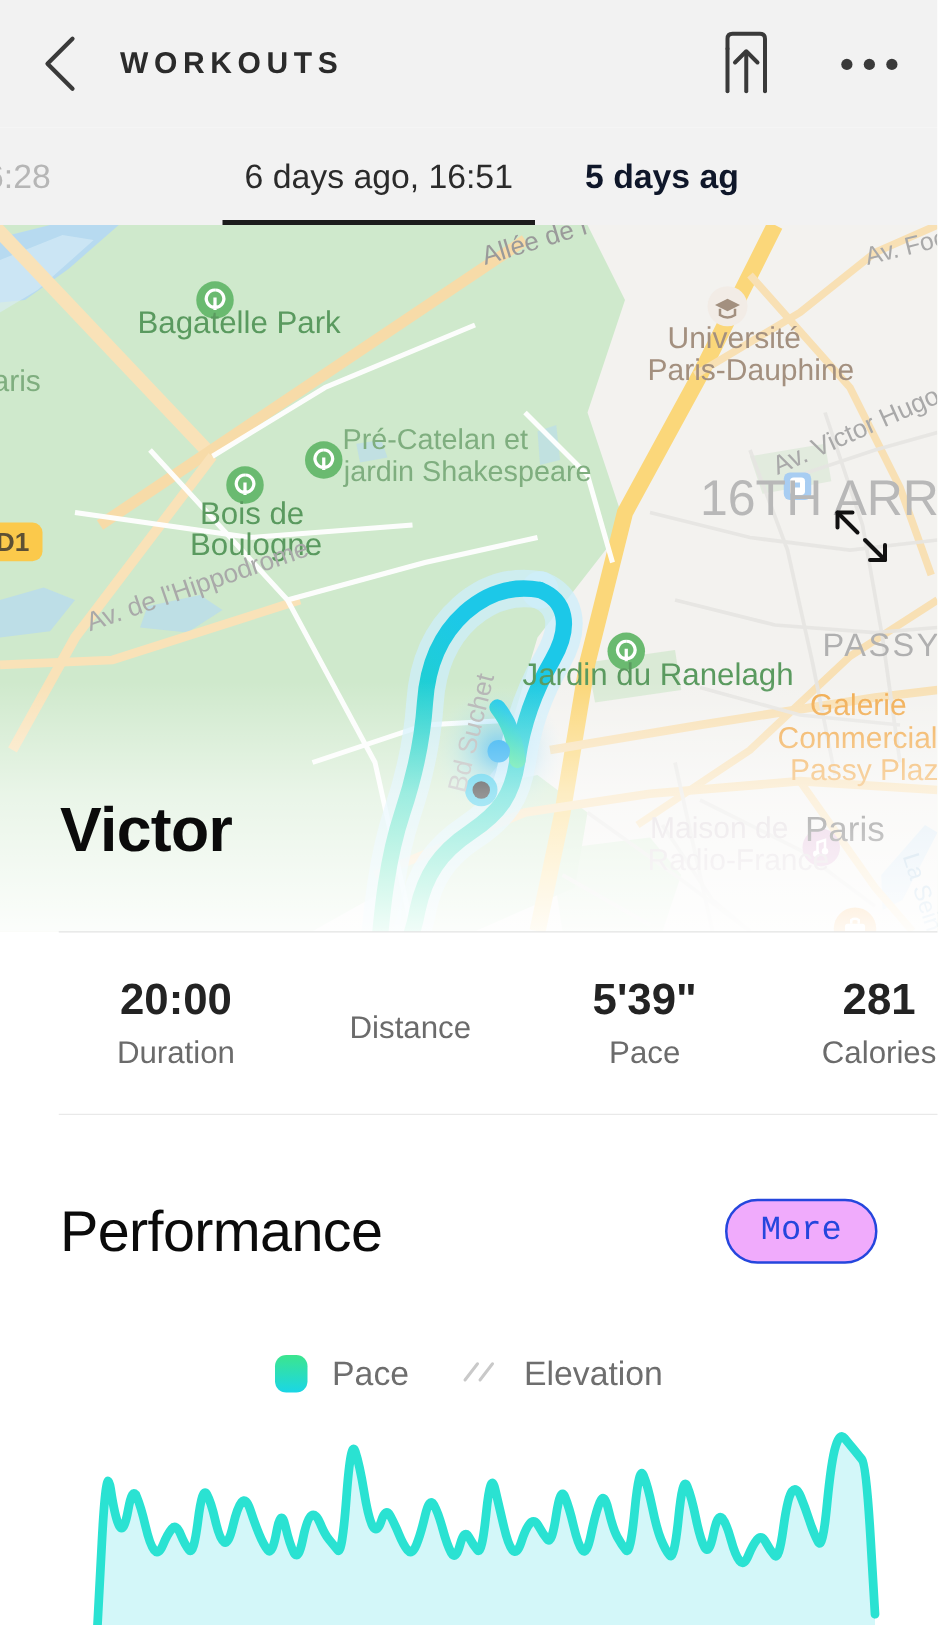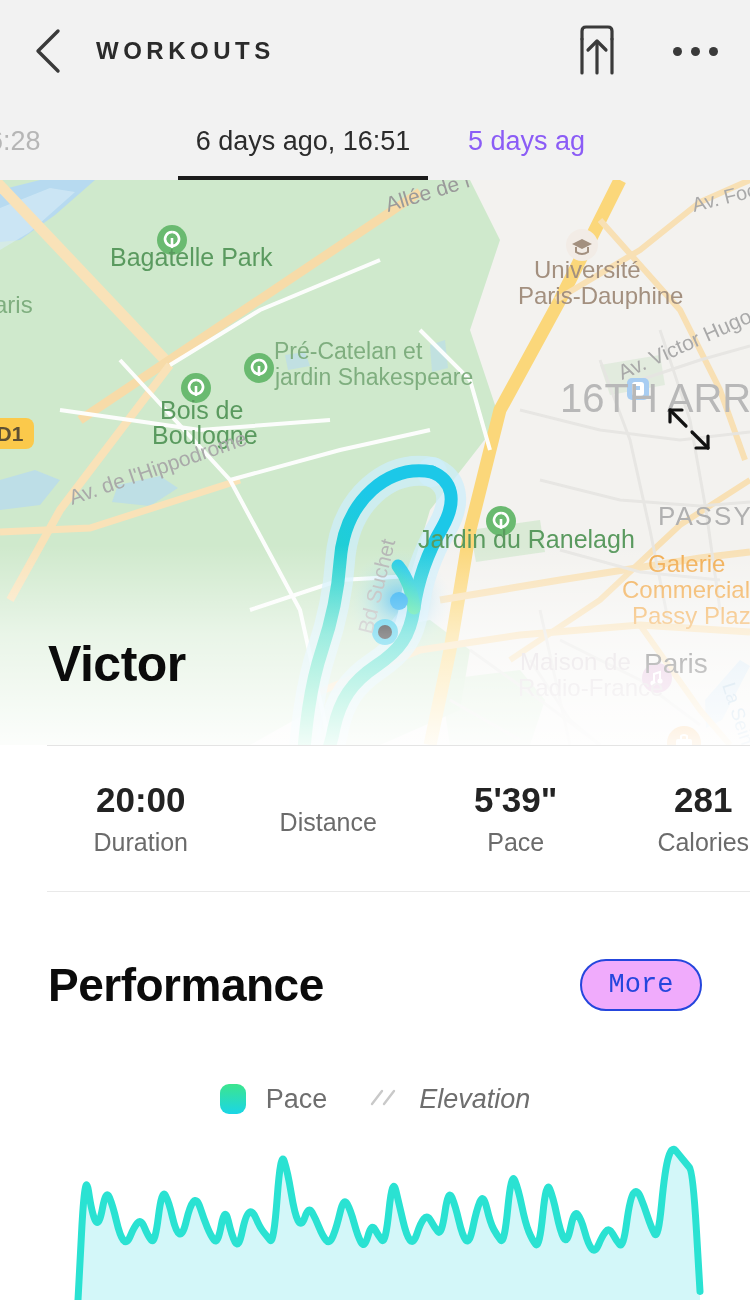--- a/index.html
+++ b/index.html
@@ -41,21 +41,21 @@
     position:absolute; left:0; top:102px; width:750px; height:78px;
     background:#f2f2f2;
     display:flex; align-items:flex-start; overflow:hidden;
   }
   .tab{
     height:78px; display:flex; align-items:center; justify-content:center;
     font-size:27px; white-space:nowrap; cursor:pointer; position:relative;
   }
   .tab.prev{ width:250px; color:#b6b6b6; justify-content:flex-start; margin-left:-72px; }
   .tab.active{ width:250px; color:#2b2b2b; }
-  .tab.next{ width:250px; color:#8b5cf6; justify-content:flex-start; padding-left:40px; }
+  .tab.next{ width:250px; color:#0f172a; justify-content:flex-start; padding-left:40px;font-weight:bold; }
   .tab.active::after{
     content:""; position:absolute; left:0; right:0; bottom:0; height:4px; background:#1c1c1c;
   }
 
   
   .map{
     position:absolute; left:0; top:180px; width:750px; height:565px;
     overflow:hidden; background:#eef1ec; cursor:pointer;
   }
   .map-svg{ position:absolute; left:0; top:0; }
@@ -78,36 +78,36 @@
   }
   .stat{ flex:1; text-align:center; }
   .stat-value{ font-size:35px; font-weight:bold; color:#232323; line-height:1.15; }
   .stat-label{ font-size:25px; color:#6b6b6b; margin-top:8px; }
 
   
   .perf-head{
     position:absolute; left:0; top:940px; width:750px; height:90px;
     display:flex; align-items:center; padding:0 48px;
   }
-  .perf-title{ font-size:46px; font-weight:bold; color:#0b0b0b; letter-spacing:-0.5px; }
+  .perf-title{ font-size:46px; font-weight:normal; color:#0b0b0b; letter-spacing:-0.5px; }
   .more-btn{
     margin-left:auto;
     width:122px; height:52px; border:2px solid #2546dd; border-radius:26px;
     background:#f0abfc; color:#2546dd; font-size:27px;
     display:flex; align-items:center; justify-content:center; cursor:pointer;
     font-family:Liberation Mono, monospace;
   }
 
   
   .legend{
     position:absolute; left:0; top:1075px; width:750px; height:48px;
     display:flex; align-items:center; justify-content:center; gap:0;
   }
   .legend-item{ display:flex; align-items:center; cursor:pointer; }
-  .legend-item + .legend-item{ margin-left:42px;font-style:italic; }
+  .legend-item + .legend-item{ margin-left:42px; }
   .swatch-pace{
     width:26px; height:30px; border-radius:9px;
     background:linear-gradient(180deg,#3ce58e 0%,#1ad6e6 100%);
     display:block;
   }
   .legend-label{ font-size:27px; color:#6e6e6e; margin-left:20px; }
   .swatch-elev{ display:block; }
 
   
   .chart{

